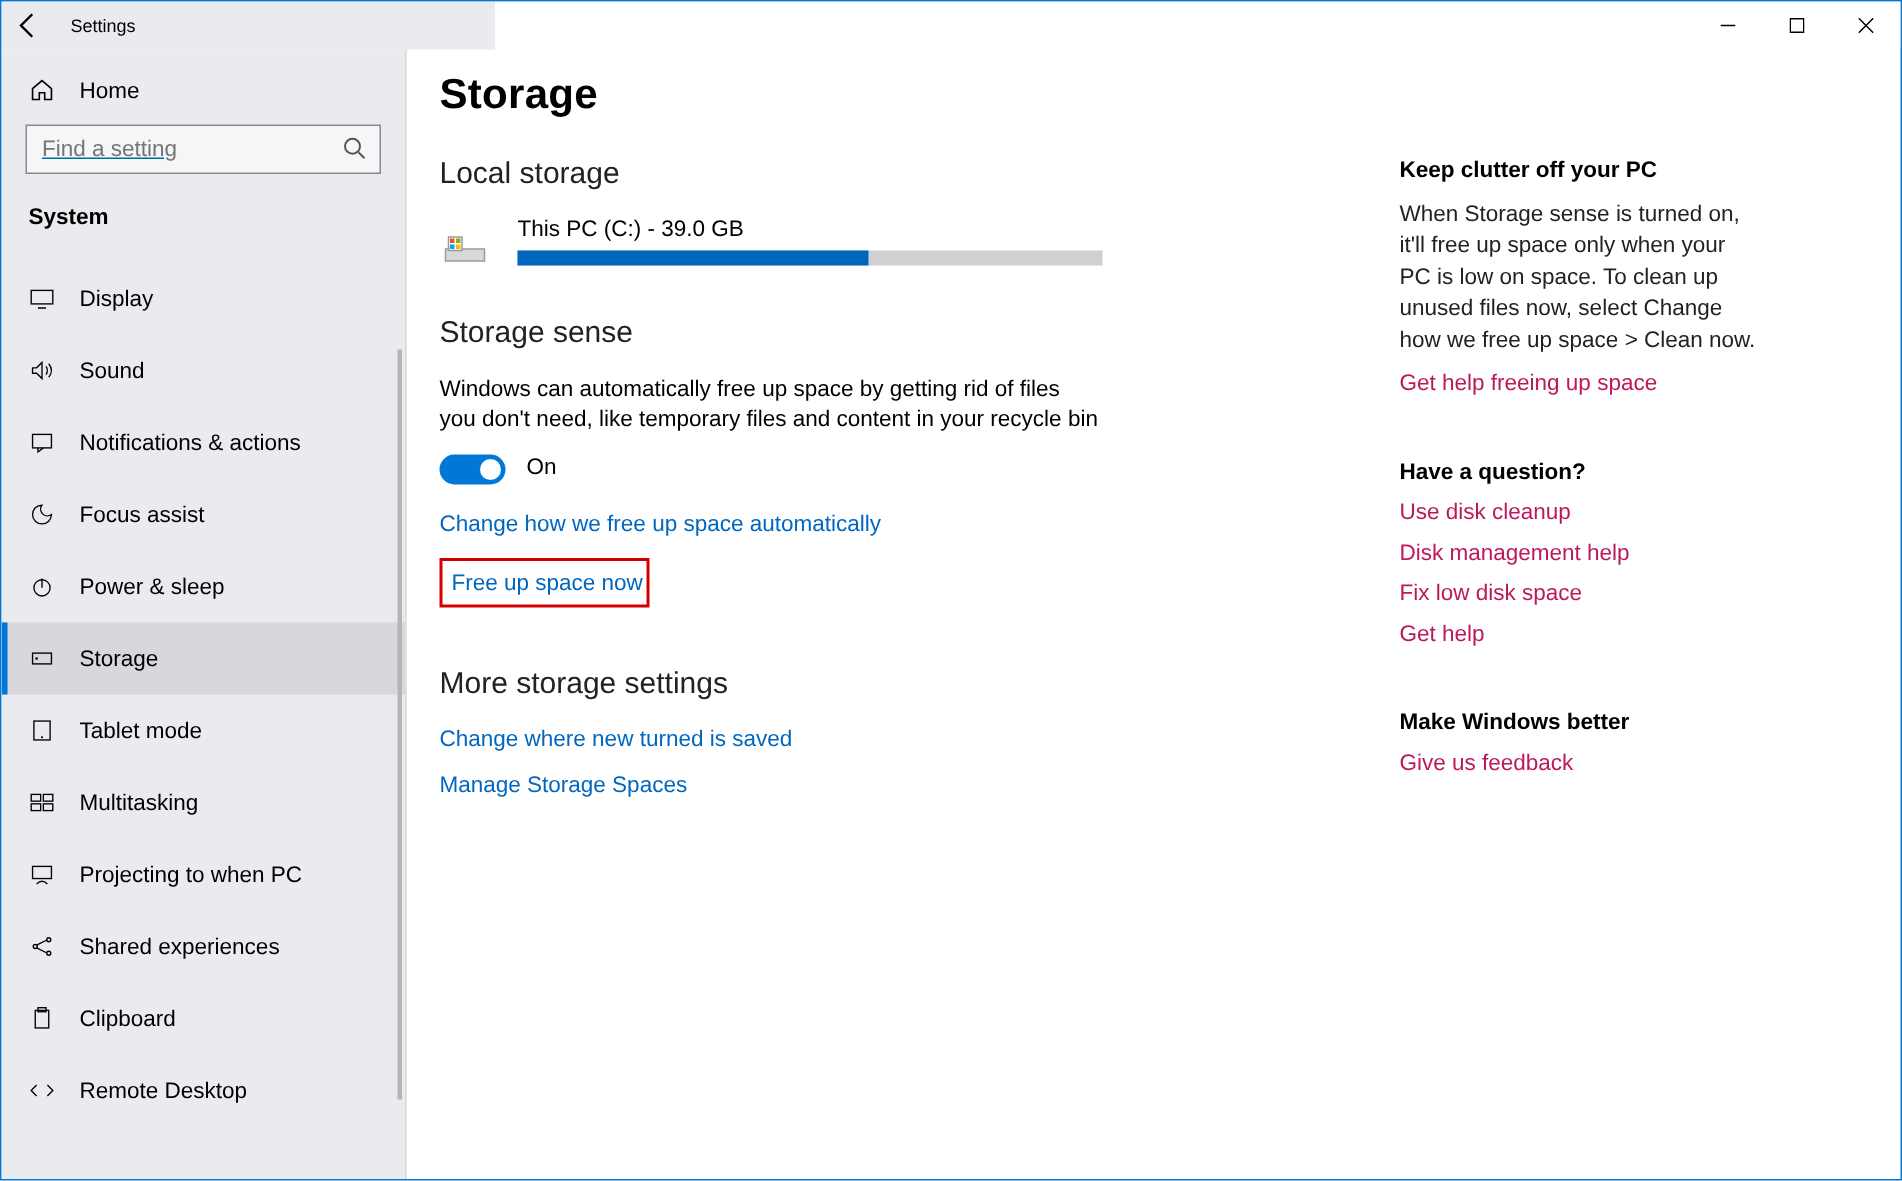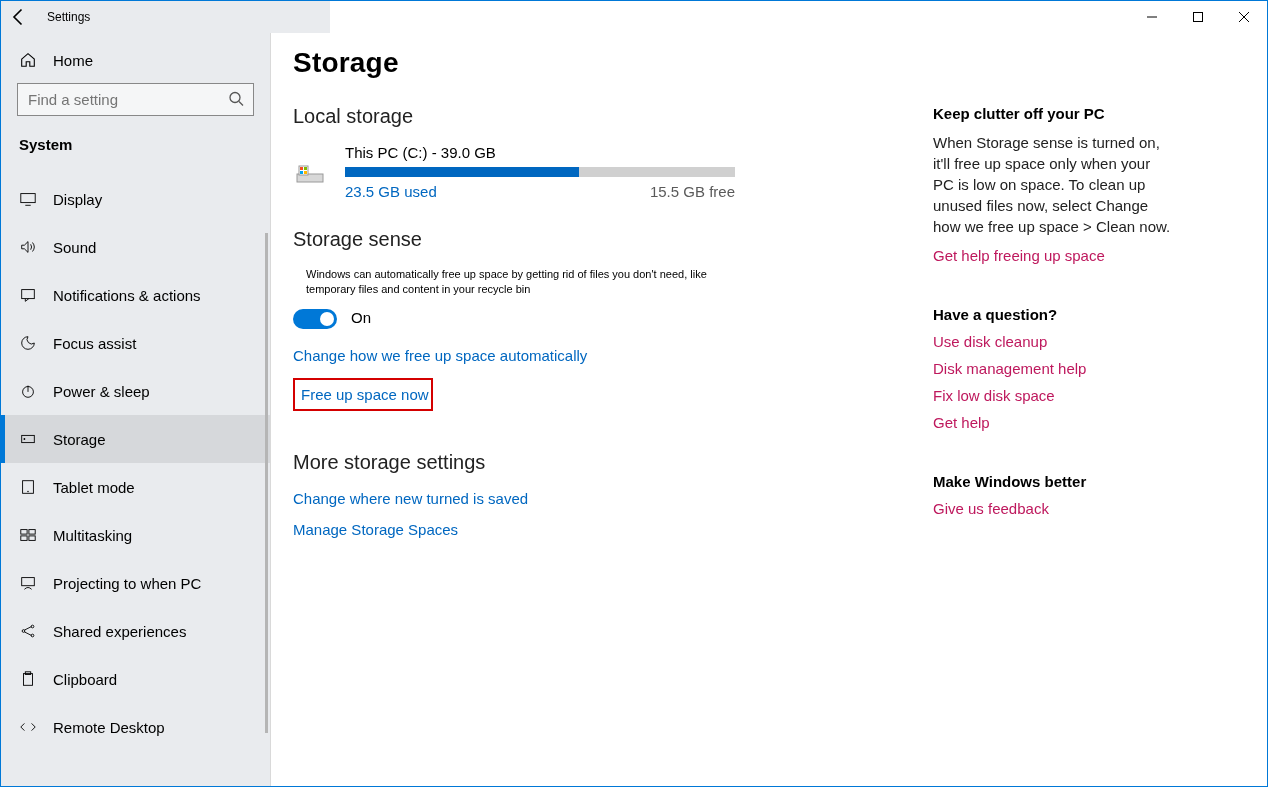--- a/index.html
+++ b/index.html
@@ -81,20 +81,21 @@
   .search-box {
     width: 100%;
     height: 33px;
     border: 1px solid #888;
     background: #f5f6f7;
     padding: 0 36px 0 10px;
     font-size: 15px;
     color: #0369a1;
     outline: none;
     position: relative;
+    text-decoration: underline;
   }
   .search-container { position: relative; }
   .search-icon {
     position: absolute;
     right: 10px; top: 50%;
     transform: translateY(-50%);
     pointer-events: none;
     color: #555;
   }
 
@@ -189,26 +190,25 @@
   .drive-stats {
     width: 390px;
     display: flex;
     justify-content: space-between;
     font-size: 15px;
   }
   .drive-stats .used { color: #0067c0; }
   .drive-stats .free { color: #5a5a5a; }
 
   .body-text {
-    font-size: 11px;
+    font-size: 15px;
     color: #000;
     margin-bottom: 12px;
     max-width: 440px;
     line-height: 1.35;
-    margin-left: 13px;
   }
 
   .toggle-row {
     display: flex;
     align-items: flex-start;
     gap: 14px;
     margin-bottom: 18px;
   }
   .toggle {
     width: 44px; height: 20px;
@@ -425,24 +425,20 @@
             <rect x="11" y="11" width="3" height="3" fill="#7fba00"></rect>
             <rect x="7" y="15" width="3" height="3" fill="#00a4ef"></rect>
             <rect x="11" y="15" width="3" height="3" fill="#ffb900"></rect>
           </svg>
         </div>
         <div class="drive-info">
           <div class="drive-name">This PC (C:) - 39.0 GB</div>
           <div class="progress">
             <div class="progress-bar" id="drive-bar" style="width: 60%;"></div>
           </div>
-          <div class="drive-stats">
-            <span class="used">23.5 GB used</span>
-            <span class="free">15.5 GB free</span>
-          </div>
         </div>
       </div>
 
       <h2 class="sub-h sm">Storage sense</h2>
       <p class="body-text">Windows can automatically free up space by getting rid of files you don't need, like temporary files and content in your recycle bin</p>
       <div class="toggle-row">
         <div class="toggle"></div>
         <span class="toggle-label">On</span>
       </div>
       <div><span class="link">Change how we free up space automatically</span></div>

